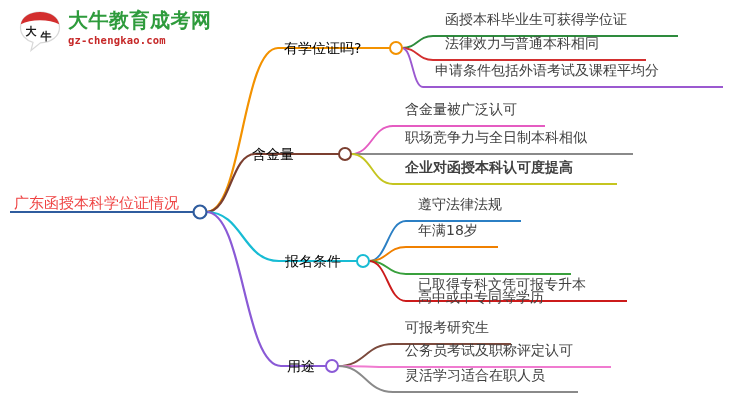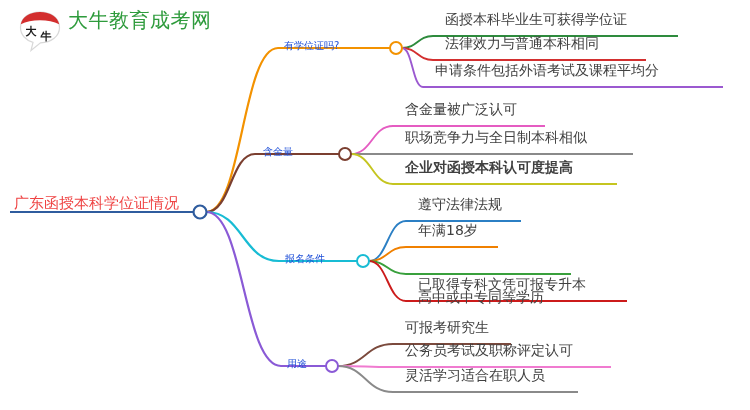--- a/index.html
+++ b/index.html
@@ -12,57 +12,58 @@
   }
   #stage{position:absolute;inset:0;width:750px;height:410px;}
   svg.layer{position:absolute;left:0;top:0;width:750px;height:410px;}
 
   
   .logo{position:absolute;left:18px;top:8px;width:220px;height:48px;}
   .logo-mark{position:absolute;left:0px;top:2px;width:44px;height:42px;}
   .logo-text{position:absolute;left:50px;top:1px;}
   .logo-title{
     font-family:"DejaVu Sans","Liberation Sans",sans-serif;
-    font-weight:normal;font-size:20px;color:#2e9b3c;letter-spacing:.5px;
+    font-weight:bold;font-size:20px;color:#2e9b3c;letter-spacing:.5px;
     line-height:22px;white-space:nowrap;
   }
   .logo-sub{
     font-family:"DejaVu Sans Mono","Liberation Mono",monospace;
     font-weight:bold;font-size:10.5px;color:#c62828;letter-spacing:.2px;
     line-height:14px;margin-top:2px;white-space:nowrap;
   }
 
   
   .node-label{
     position:absolute;
     font-family:"DejaVu Sans","Liberation Sans",sans-serif;
     color:#3c3c3c;
     white-space:nowrap;
     line-height:1;
   }
   .root-label{font-size:15px;color:#ef4444;}
-  .branch-label{font-size:10px;color:#1d4ed8;}
+  .branch-label{font-size:14px;color:#000000;}
   .leaf-label{font-size:14px;color:#404040;}
 </style>
 </head>
 <body>
 
 <div id="stage">
 
   <div class="logo">
     <div class="logo-mark">
       <svg viewBox="0 0 44 42" width="44" height="42">
         <path d="M22 2 C10 2 2.5 8.5 2.5 17.5 C2.5 24.5 7.5 30.2 15 32.3 L13 40.5 L22.5 32.9 C33.5 32.5 41.5 26.2 41.5 17.5 C41.5 8.5 34 2 22 2 Z" fill="#ffffff" stroke="#d8d8d8" stroke-width="1.2"></path>
         <path d="M22 2 C11.5 2 4.2 7.2 2.8 14.2 C8 11.6 14.6 10.2 22 10.2 C29.4 10.2 36 11.6 41.2 14.2 C39.8 7.2 32.5 2 22 2 Z" fill="#d32f2f"></path>
         <text x="13" y="25" font-family="DejaVu Sans, sans-serif" font-size="11" font-weight="bold" fill="#1a1a1a" text-anchor="middle">大</text>
         <text x="28" y="30" font-family="DejaVu Sans, sans-serif" font-size="11" font-weight="bold" fill="#1a1a1a" text-anchor="middle">牛</text>
       </svg>
     </div>
     <div class="logo-text">
       <div class="logo-title">大牛教育成考网</div>
+      <div class="logo-sub">gz-chengkao.com</div>
     </div>
   </div>
 
   <svg class="layer" id="links">
       <line x1="10" y1="212" x2="193" y2="212" stroke="#2f5c9e" stroke-width="2.2"></line>
       <path d="M 206.5 212 C 242.25 212, 242.25 48, 278 48" fill="none" stroke="#f39200" stroke-width="2.2" stroke-linecap="round"></path>
       <line x1="278" y1="48" x2="390" y2="48" stroke="#f39200" stroke-width="2.2"></line>
       <path d="M 402 48 C 417.5 48, 417.5 36, 433 36" fill="none" stroke="#2e8b3d" stroke-width="1.9" stroke-linecap="round"></path>
       <line x1="433" y1="36" x2="678" y2="36" stroke="#2e8b3d" stroke-width="1.9"></line>
       <path d="M 402 48 C 417.5 48, 417.5 60, 433 60" fill="none" stroke="#d32f2f" stroke-width="1.9" stroke-linecap="round"></path>
@@ -104,21 +105,21 @@
       <circle cx="363" cy="261" r="6" fill="#ffffff" stroke="#18bcd4" stroke-width="2"></circle>
       <circle cx="332" cy="366" r="6" fill="#ffffff" stroke="#8a5ad6" stroke-width="2"></circle>
     </svg>
 
   <div id="labels">
       <div class="node-label root-label" style="left: 14px; top: 195.5px;">广东函授本科学位证情况</div>
       <div class="node-label branch-label" style="left: 284px; top: 41px;">有学位证吗?</div>
       <div class="node-label leaf-label" style="left: 445px; top: 12px;">函授本科毕业生可获得学位证</div>
       <div class="node-label leaf-label" style="left: 445px; top: 36px;">法律效力与普通本科相同</div>
       <div class="node-label leaf-label" style="left: 435px; top: 63px;">申请条件包括外语考试及课程平均分</div>
-      <div class="node-label branch-label" style="left: 263px; top: 147px;">含金量</div>
+      <div class="node-label branch-label" style="left: 252px; top: 147px;">含金量</div>
       <div class="node-label leaf-label" style="left: 405px; top: 102px;">含金量被广泛认可</div>
       <div class="node-label leaf-label" style="left: 405px; top: 130px;">职场竞争力与全日制本科相似</div>
       <div class="node-label leaf-label" style="left: 405px; top: 160px; font-weight: bold;">企业对函授本科认可度提高</div>
       <div class="node-label branch-label" style="left: 285px; top: 254px;">报名条件</div>
       <div class="node-label leaf-label" style="left: 418px; top: 197px;">遵守法律法规</div>
       <div class="node-label leaf-label" style="left: 418px; top: 223px;">年满18岁</div>
       <div class="node-label leaf-label" style="left: 418px; top: 250px; margin-top: 40px;">高中或中专同等学历</div>
       <div class="node-label leaf-label" style="left: 418px; top: 277px; text-align: center;">已取得专科文凭可报专升本</div>
       <div class="node-label branch-label" style="left: 287px; top: 359px;">用途</div>
       <div class="node-label leaf-label" style="left: 405px; top: 320px;">可报考研究生</div>

